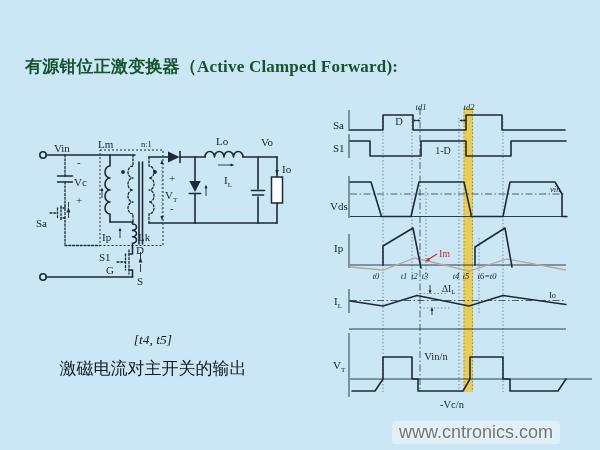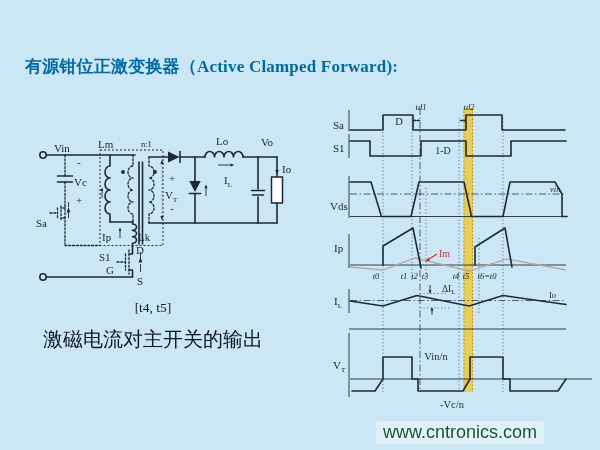--- a/index.html
+++ b/index.html
@@ -3,46 +3,46 @@
 <meta charset="utf-8">
 <style>
   html,body{margin:0;padding:0;}
   #slide{
     position:relative;width:600px;height:450px;overflow:hidden;
     background:#cbe7f6;
     font-family:"Liberation Serif","DejaVu Serif",serif;
   }
   #title{
     position:absolute;left:25px;top:55px;width:560px;
-    font-size:17px;font-weight:bold;color:#0369a1;letter-spacing:.2px;
+    font-size:17px;font-weight:bold;color:#14532d;letter-spacing:.2px;
   }
   svg{position:absolute;}
   #circuit-svg{left:25px;top:128px;}
   #waveform-svg{left:322px;top:95px;}
   .ink{stroke:#1c2a38;fill:none;stroke-width:1.6;stroke-linecap:round;stroke-linejoin:round;}
   .thin{stroke:#1c2a38;fill:none;stroke-width:.9;}
   .dot{stroke-dasharray:2 1.8;stroke-width:1.3;}
   .guide{stroke:#44566a;stroke-width:.7;stroke-dasharray:1.3 2.2;fill:none;}
   .dashdot{stroke:#2a3b4c;stroke-width:.8;stroke-dasharray:7 2.5 1.5 2.5;fill:none;}
   .fill{fill:#1c2a38;stroke:none;}
   text{fill:#16222e;font-family:"Liberation Serif","DejaVu Serif",serif;}
   .lbl{font-size:11px;}
   .sm{font-size:8.5px;}
   .it{font-style:italic;}
   .sub{font-size:7px;}
   .imred{fill:#c63333;}
   #caption-block{
     position:absolute;left:28px;top:300px;width:250px;text-align:center;color:#101820;
   }
-  #interval-label{font-size:13.5px;margin-bottom:9px;}
-  .caption-line{font-size:20px;line-height:1.45;}
+  #interval-label{font-size:13.5px;font-style:italic;margin-bottom:9px;margin-top:32px;}
+  .caption-line{font-size:17px;line-height:1.45;}
   #watermark{
-    position:absolute;left:376px;top:421px;
+    position:absolute;left:392px;top:421px;
     font-family:"Liberation Sans","DejaVu Sans",sans-serif;
-    font-size:18px;color:#14532d;background:rgba(255,255,255,.38);
+    font-size:18px;color:#737373;background:rgba(255,255,255,.38);
     padding:1px 7px;border-radius:3px;text-shadow:0 0 2px #ffffff;
   }
 </style>
 </head>
 <body>
 
 <div id="slide">
 
   <div id="title">有源钳位正激变换器（Active Clamped Forward):</div>
 

